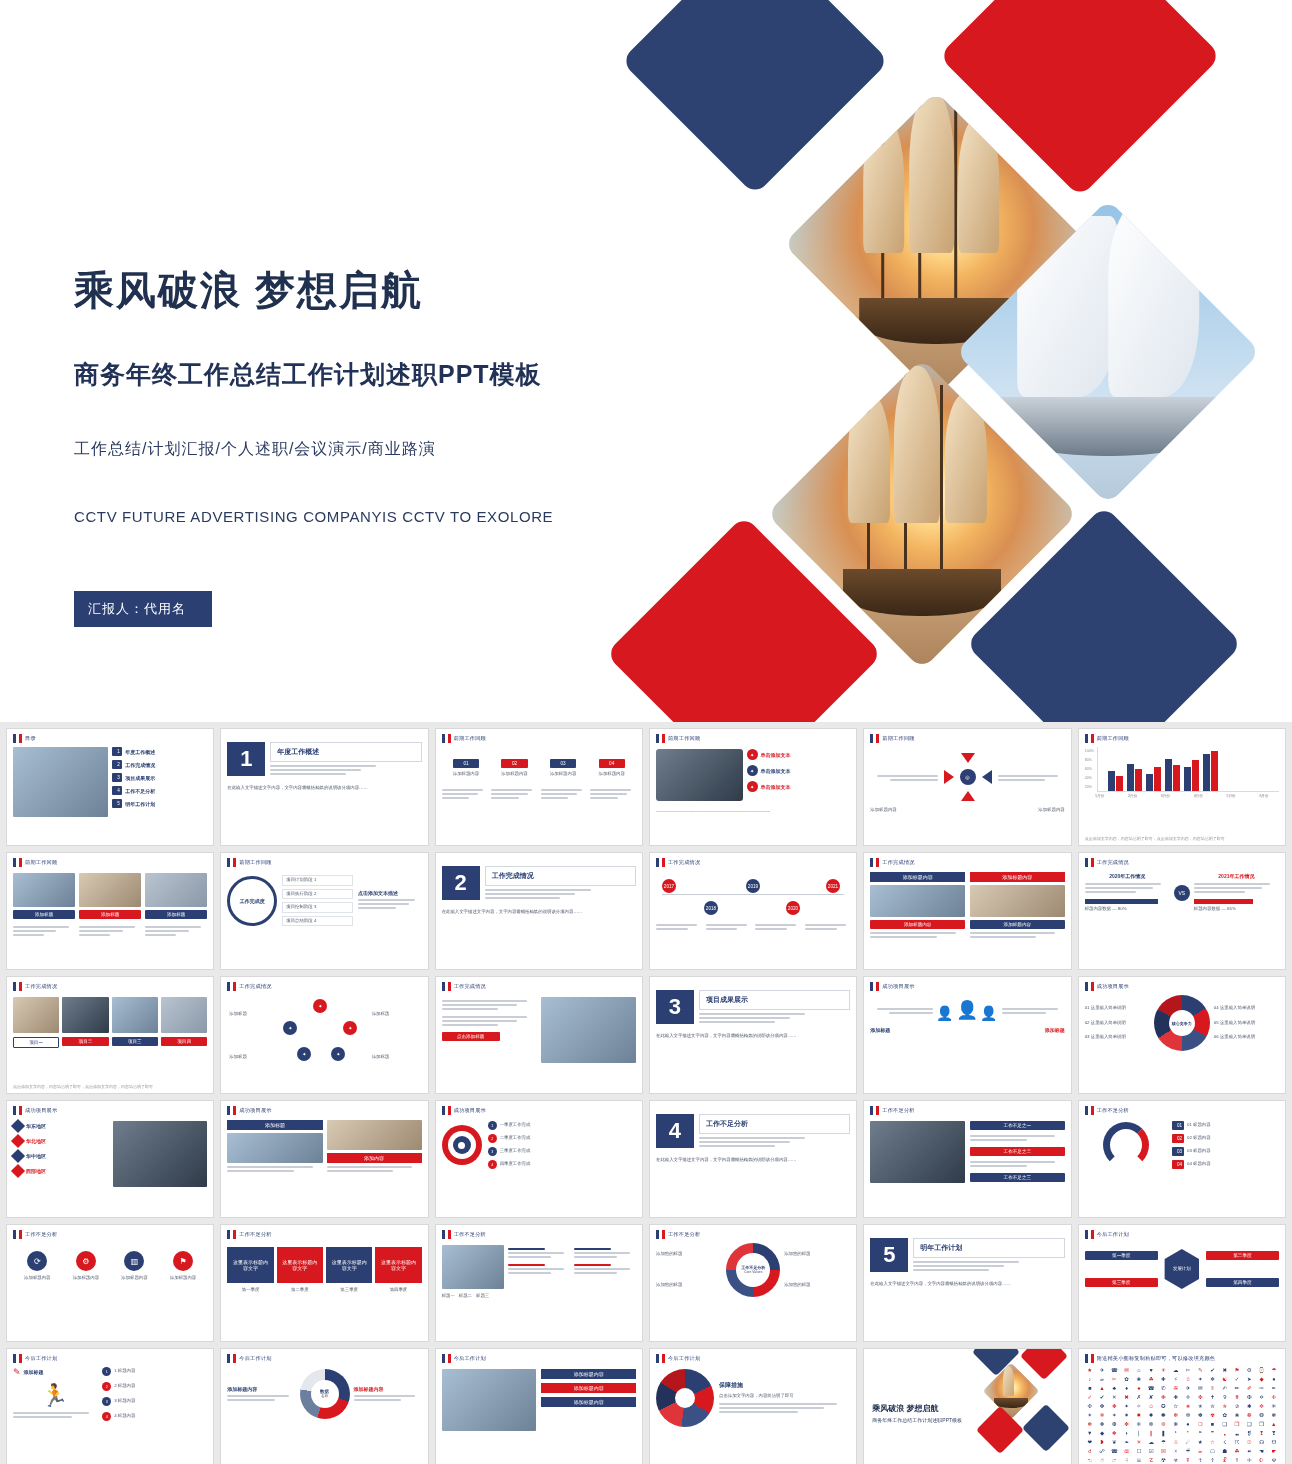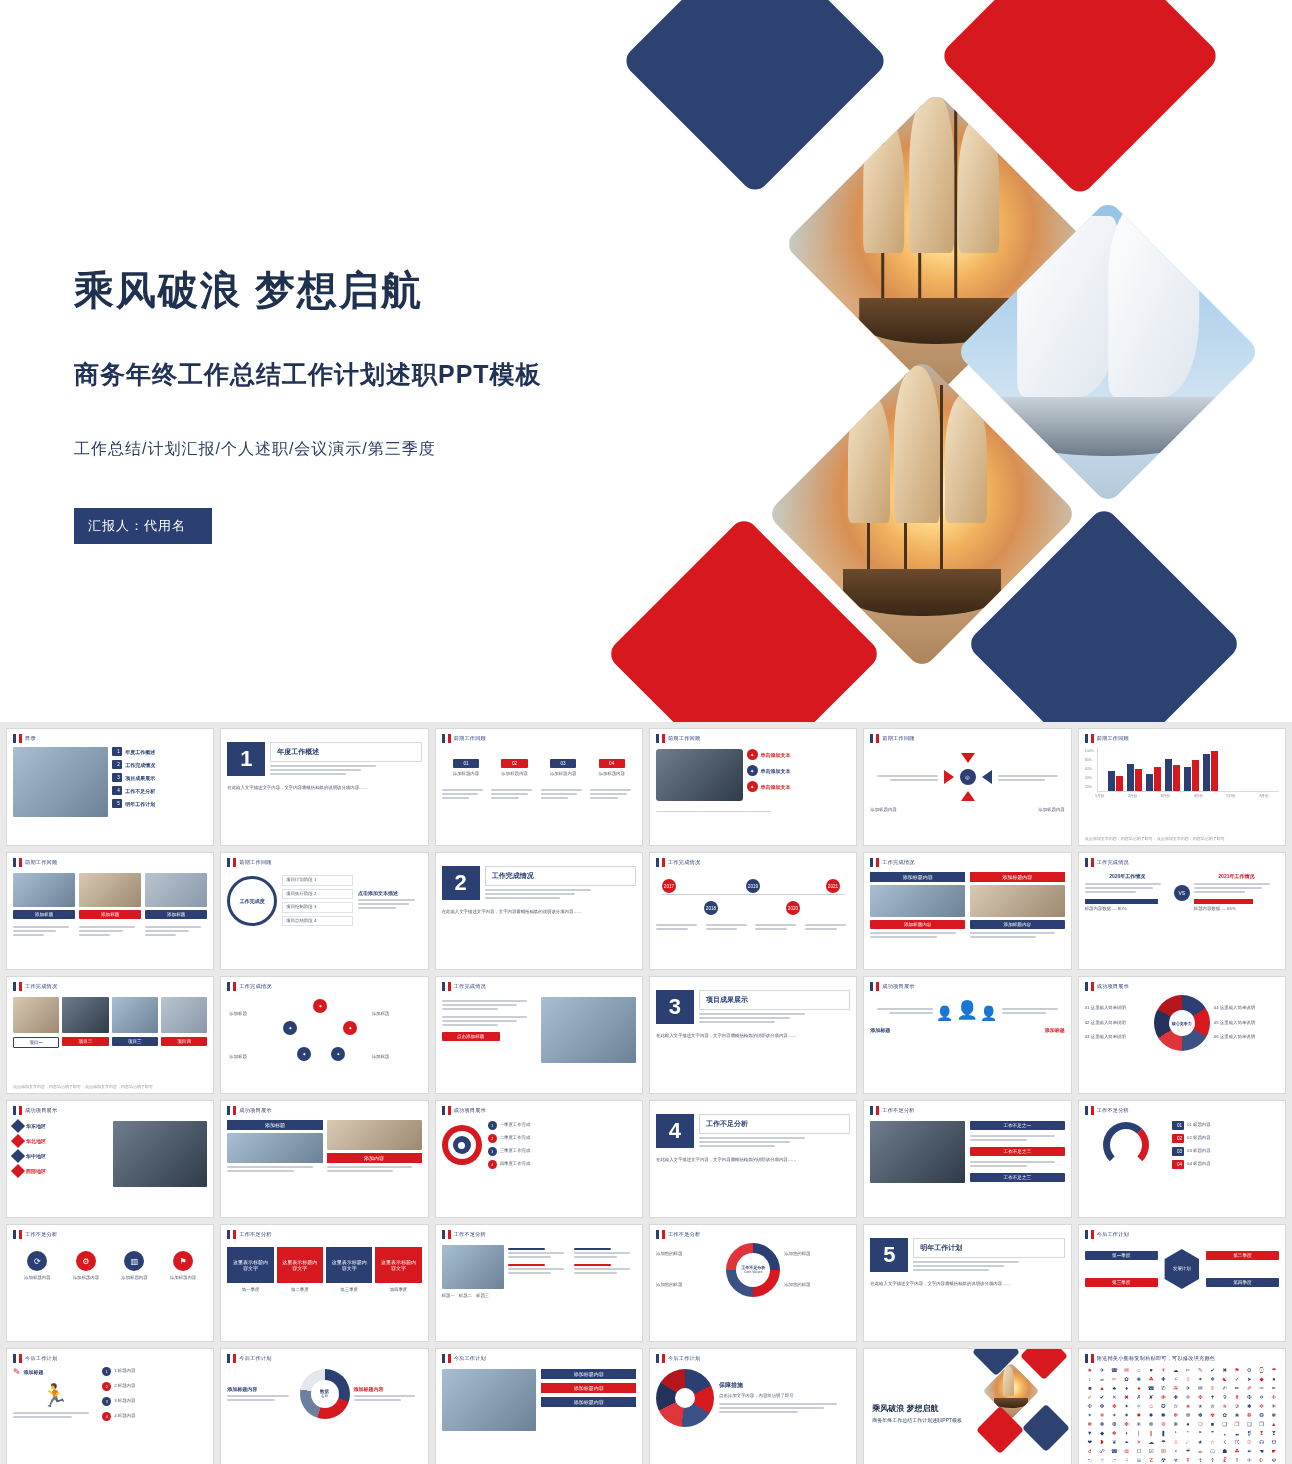--- a/index.html
+++ b/index.html
@@ -291,21 +291,22 @@
       <div class="bird" style="left:77%; top:36%;"></div>
     </div>
   </div>
 
   <div class="dia dia-red" style="left:646px; top:556px; width:196px; height:196px;"></div>
   <div class="dia dia-blue" style="left:1006px; top:546px; width:196px; height:196px;"></div>
 
   <div class="cover-text">
     <h1 class="cover-title">乘风破浪 梦想启航</h1>
     <div class="cover-sub">商务年终工作总结工作计划述职PPT模板</div>
-    <div class="cover-line3">工作总结/计划汇报/个人述职/会议演示/第三季度</div>
+    <div class="cover-line3">工作总结/计划汇报/个人述职/会议演示/商业路演</div>
+    <div class="cover-line4">CCTV FUTURE ADVERTISING COMPANYIS CCTV TO EXOLORE</div>
     <div class="cover-badge">汇报人：代用名</div>
   </div>
 </div>
 
 <div class="grid">
 
   <div class="slide">
     <div class="s-head">
       <span class="bar-b"></span>
       <span class="bar-r"></span>

